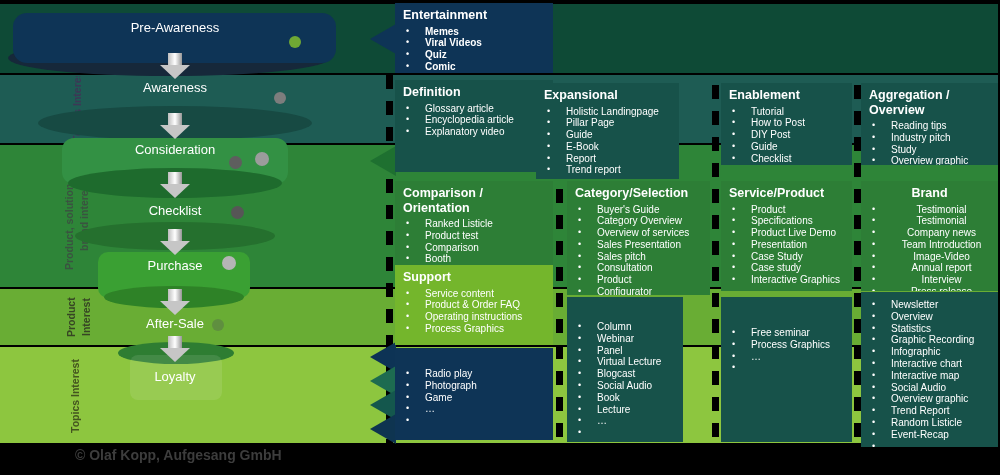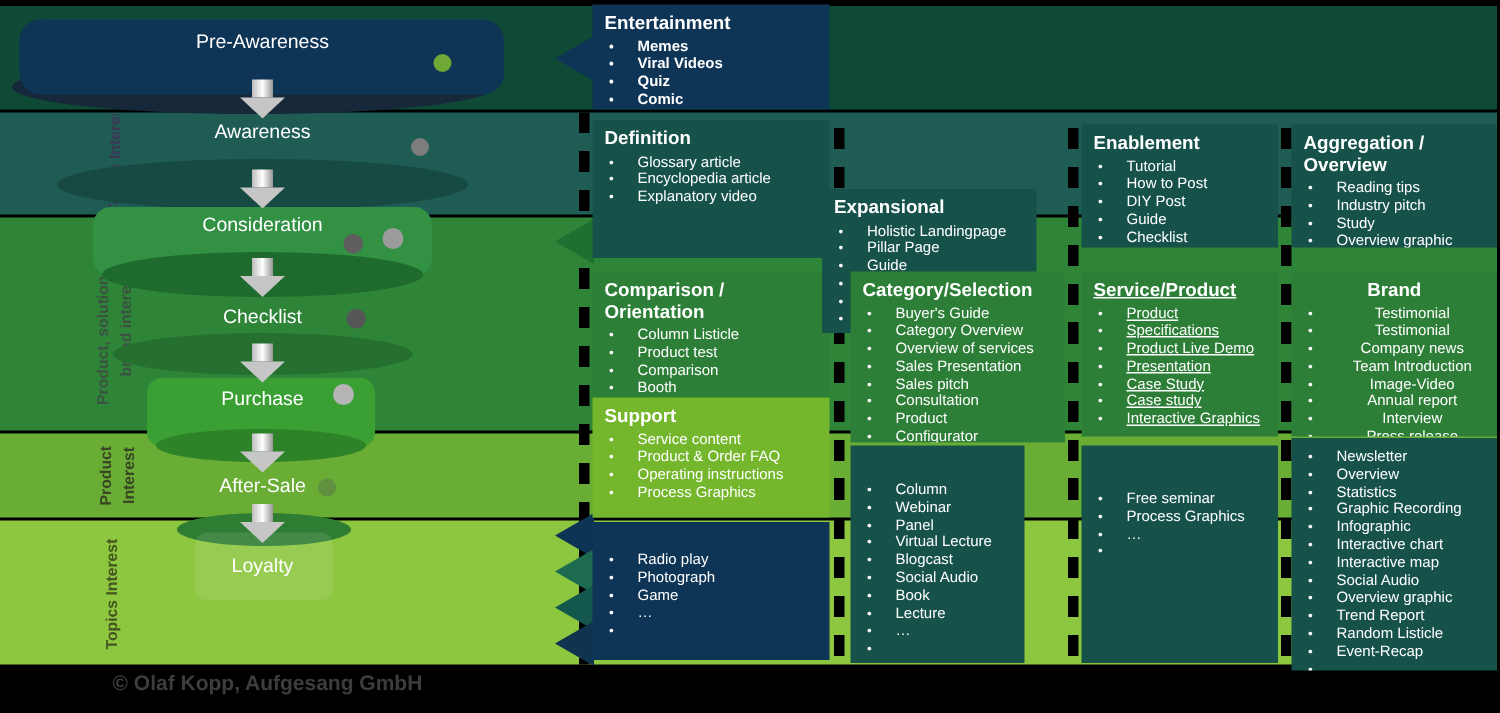--- a/index.html
+++ b/index.html
@@ -75,25 +75,25 @@
   .teal{background:#17524a;}
   .green{background:#2d7e36;}
   .lgreen{background:#74b62c;}
 
   
   #bx-entertainment{left:395px;top:3px;width:158px;height:70px;}
   #bx-definition{left:395px;top:80px;width:158px;height:92px;}
   #bx-comparison{left:395px;top:181px;width:158px;height:88px;}
   #bx-support{left:395px;top:265px;width:158px;height:80px;z-index:5;}
   #bx-loyalty-formats{left:395px;top:348px;width:158px;height:92px;padding-top:20px;}
-  #bx-expansional{left:548px;top:83px;width:143px;height:96px;margin-top:43px;}
+  #bx-expansional{left:536px;top:83px;width:143px;height:96px;}
   #bx-category{left:567px;top:181px;width:143px;height:114px;}
   #bx-consideration-formats{left:567px;top:297px;width:116px;height:145px;padding-top:24px;}
   #bx-enablement{left:721px;top:83px;width:131px;height:82px;}
-  #bx-service{left:721px;top:181px;width:131px;height:110px;text-decoration:underline;}
+  #bx-service{left:721px;top:181px;width:131px;height:110px;}
   #bx-service-formats{left:721px;top:297px;width:131px;height:145px;padding-top:30px;}
   #bx-aggregation{left:861px;top:83px;width:137px;height:82px;}
   #bx-brand{left:861px;top:181px;width:137px;height:110px;text-align:center;}
   #bx-brand-formats{left:861px;top:292px;width:137px;height:155px;padding-top:7px;}
 
   #copyright{position:absolute;left:75px;top:447px;font-size:14px;font-weight:bold;color:#3d3d3d;}
 </style>
 </head>
 <body>
 
@@ -187,21 +187,21 @@
     <div class="title">Definition</div>
     <ul>
         <li>Glossary article</li>
         <li>Encyclopedia article</li>
         <li>Explanatory video</li>
       </ul>
   </div>
   <div class="box green" id="bx-comparison">
     <div class="title">Comparison / Orientation</div>
     <ul>
-        <li>Column Listicle</li>
+        <li>Ranked Listicle</li>
         <li>Product test</li>
         <li>Comparison</li>
         <li>Booth</li>
         <li>Calculator</li>
       </ul>
   </div>
   <div class="box lgreen" id="bx-support">
     <div class="title">Support</div>
     <ul>
         <li>Service content</li>

